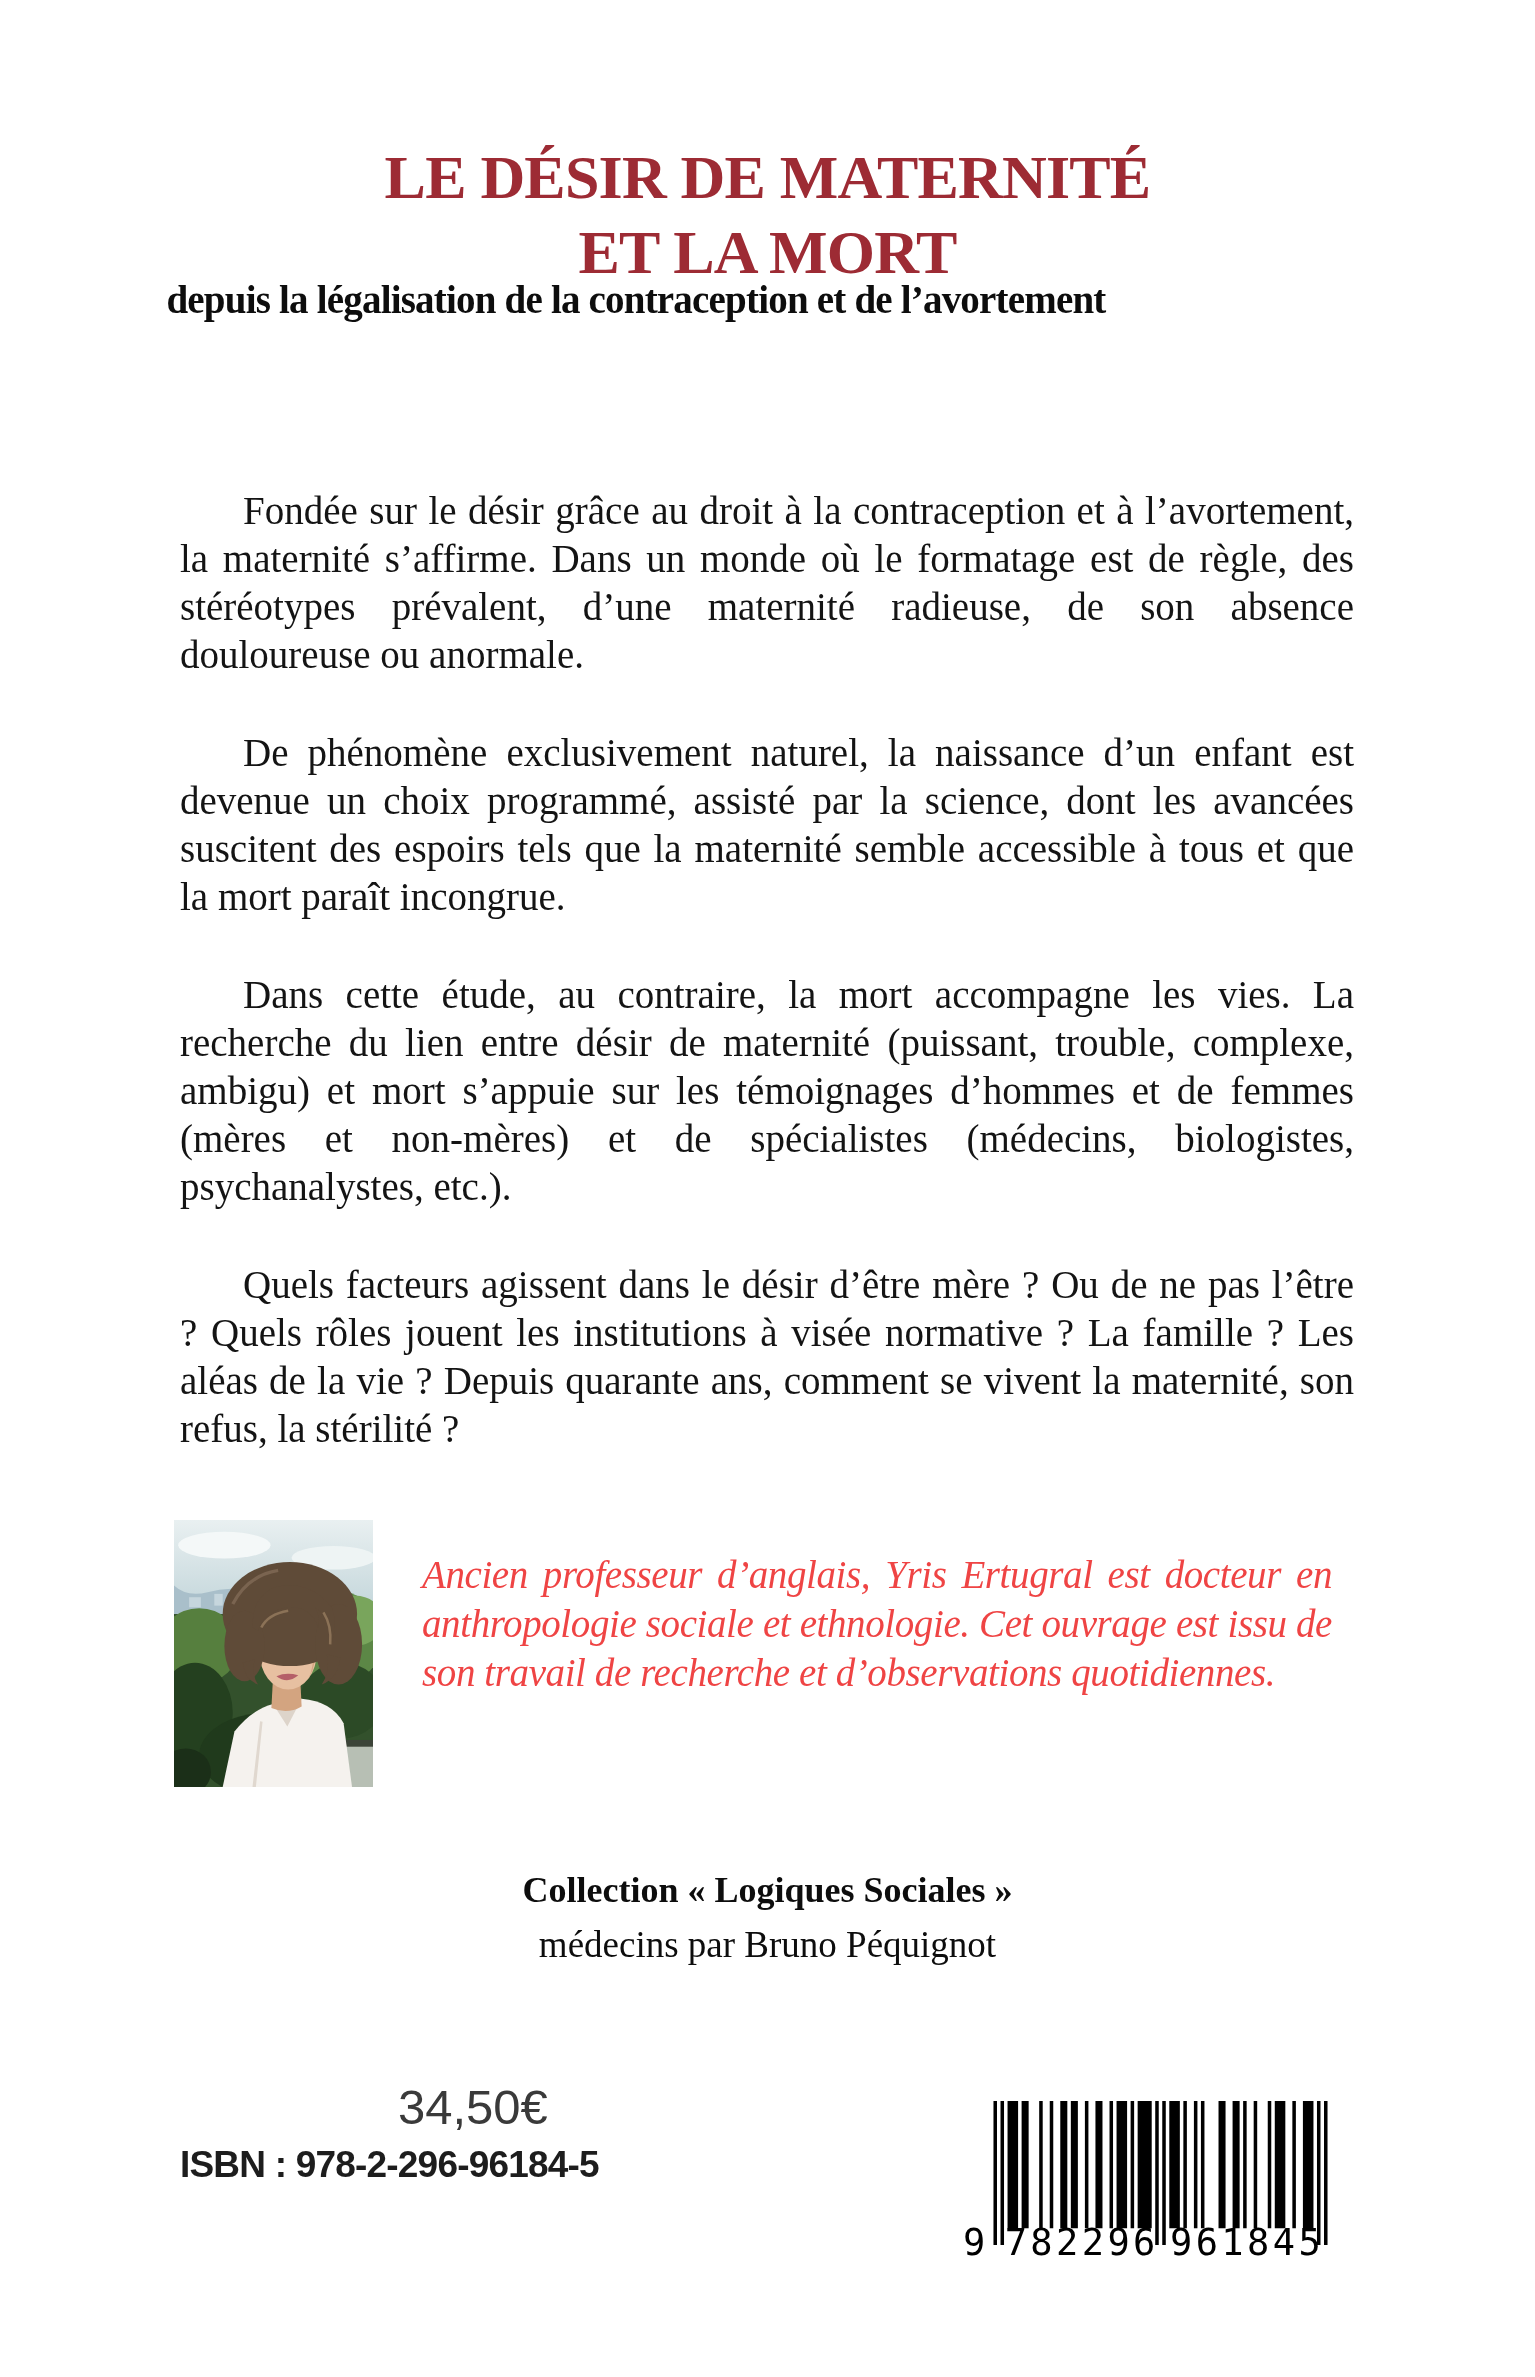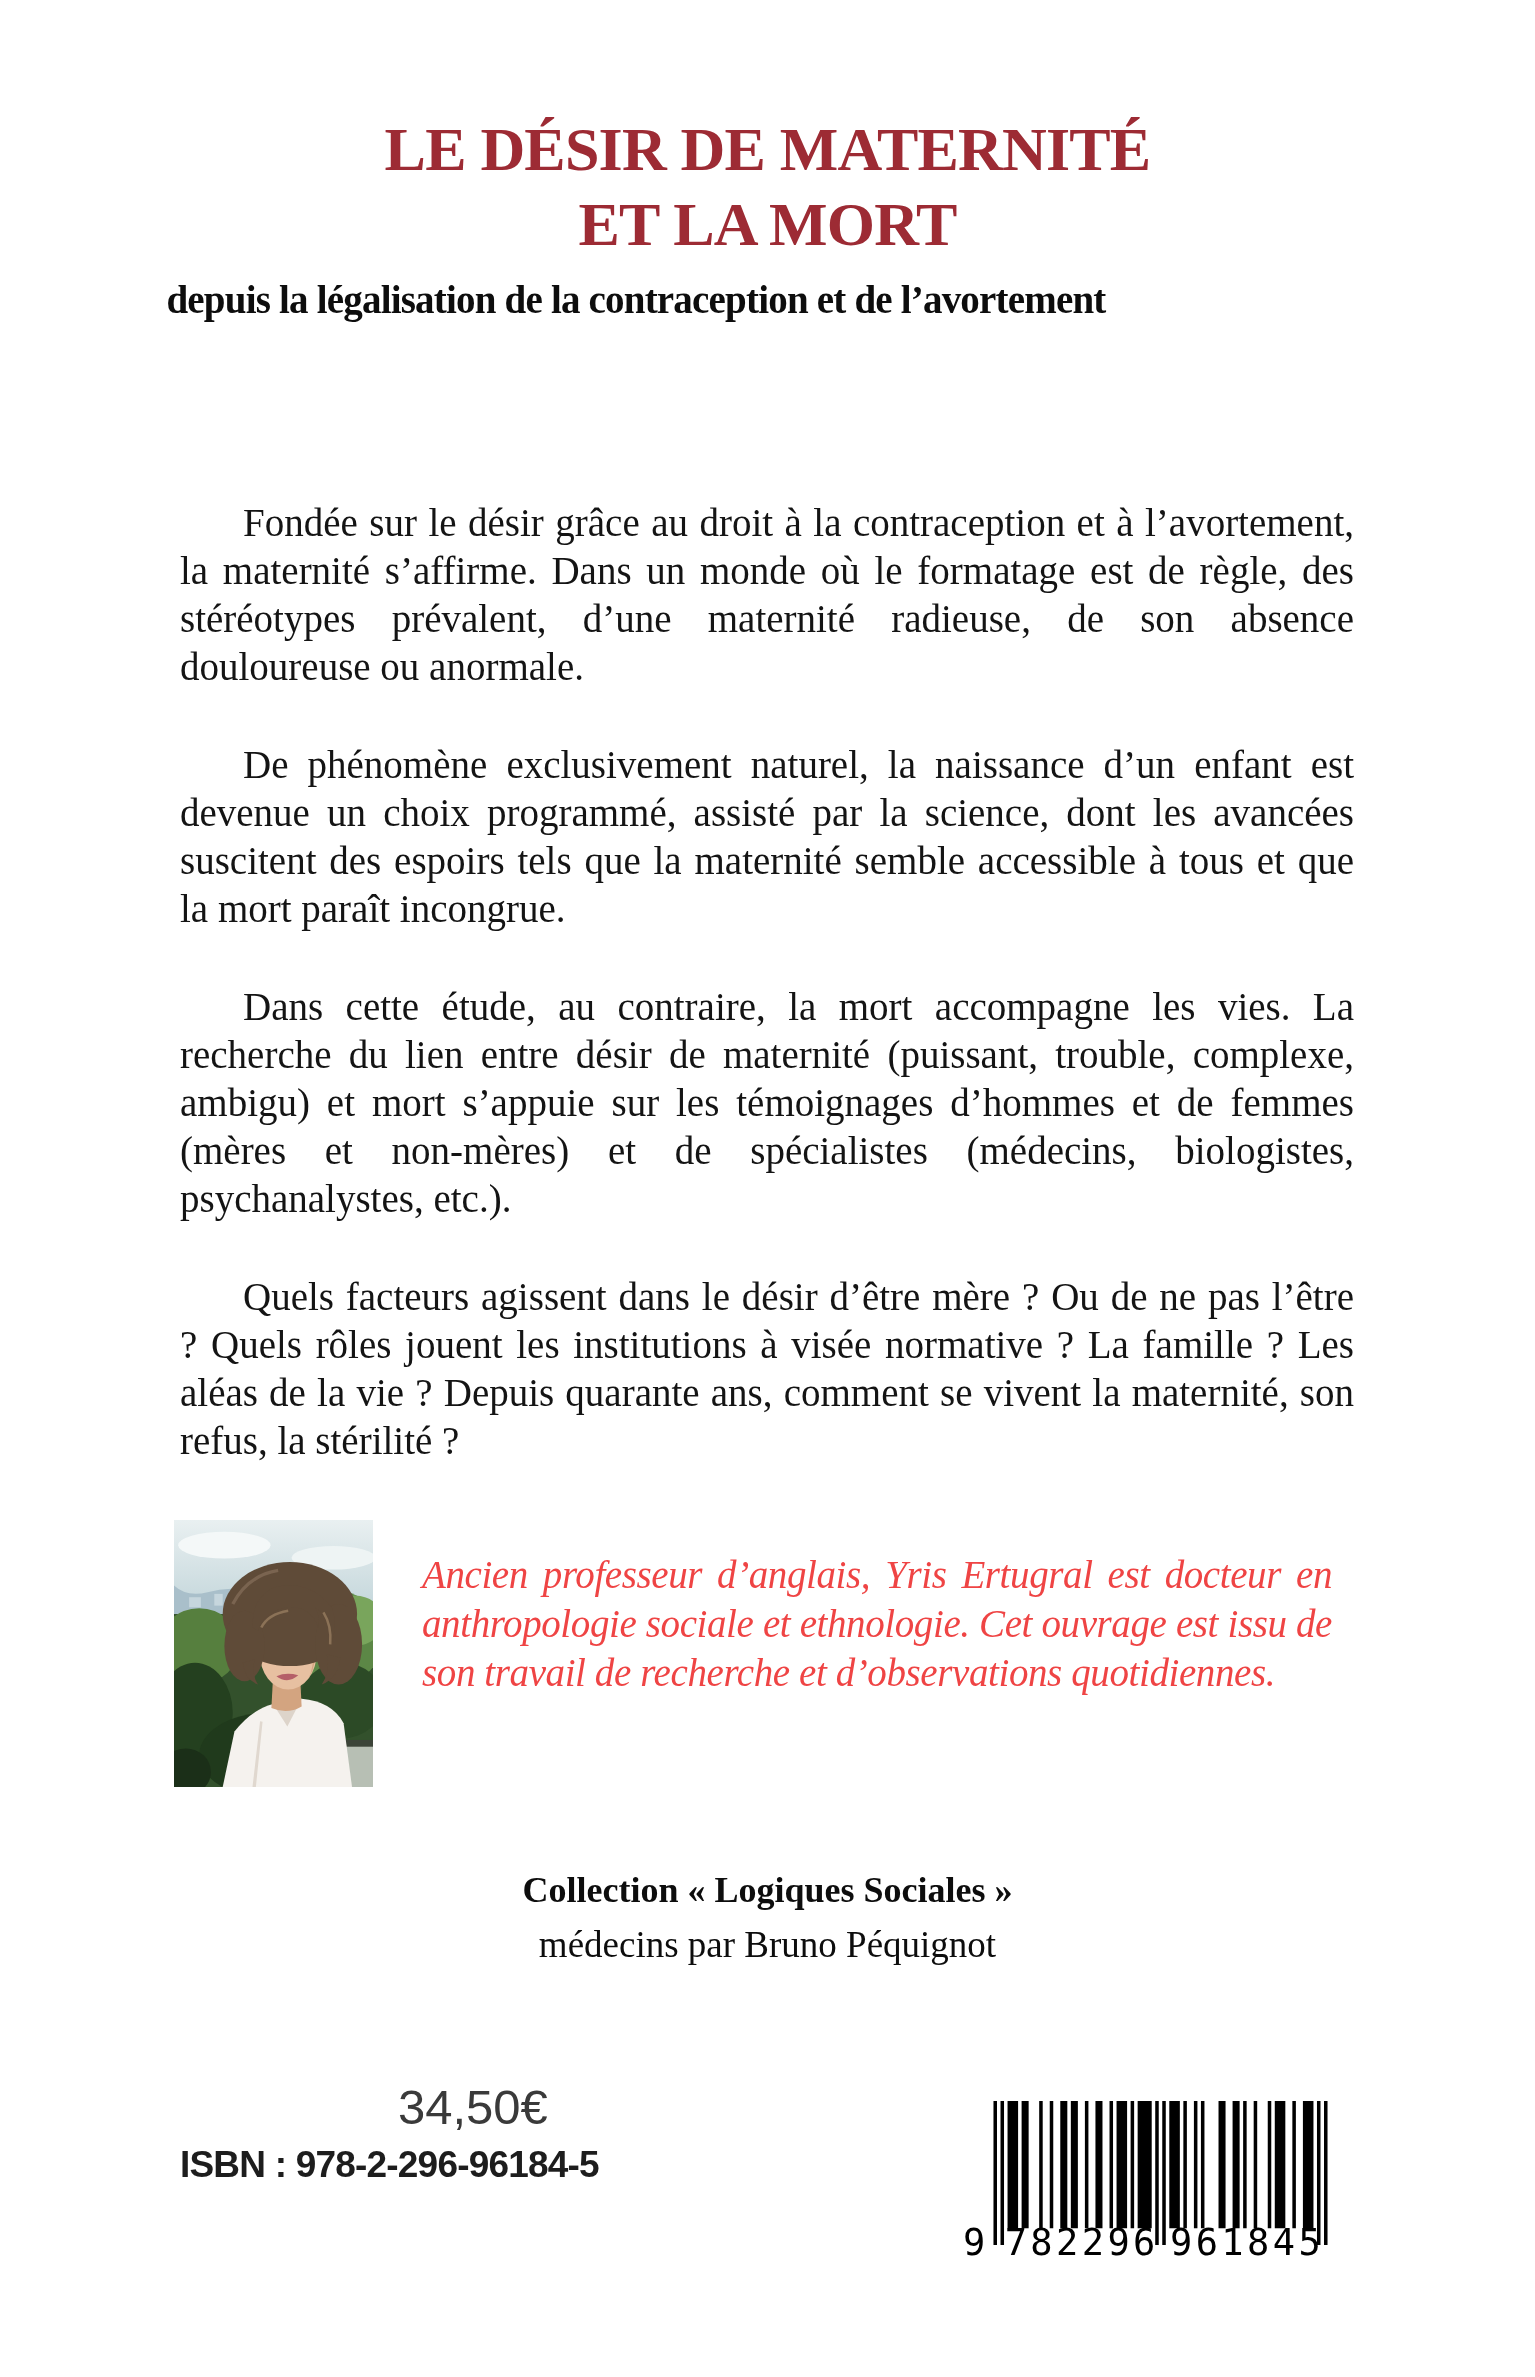--- a/index.html
+++ b/index.html
@@ -6,41 +6,41 @@
   .page{
     position:relative;
     width:1535px;height:2377px;
     background:#ffffff;
     font-family:"Liberation Serif", serif;
     color:#111;
     overflow:hidden;
   }
   
   .title{
-    position:absolute;top:112px;left:0;width:1535px;
+    position:absolute;top:140px;left:0;width:1535px;
     text-align:center;
     color:var(--accent,#9d2b34);
     font-weight:bold;
     font-size:62px;
     line-height:75px;
     letter-spacing:-0.8px;
     margin:0;
   }
   .subtitle{
     position:absolute;top:277px;left:0;width:1272px;
     text-align:center;
     font-weight:bold;
     font-size:39px;
     letter-spacing:-0.8px;
     color:#0d0d0d;
     margin:0;
   }
   
   .blurb{
-    position:absolute;top:499px;left:180px;width:1174px;
+    position:absolute;top:487px;left:180px;width:1174px;
     font-size:39px;line-height:48px;
     text-align:justify;
     color:#141414;
   }
   .blurb p{margin:0 0 50px 0;text-indent:63px;}
   
   .author-photo{
     position:absolute;left:174px;top:1520px;width:199px;height:267px;
   }
   .author-photo svg{display:block;width:100%;height:100%;}

